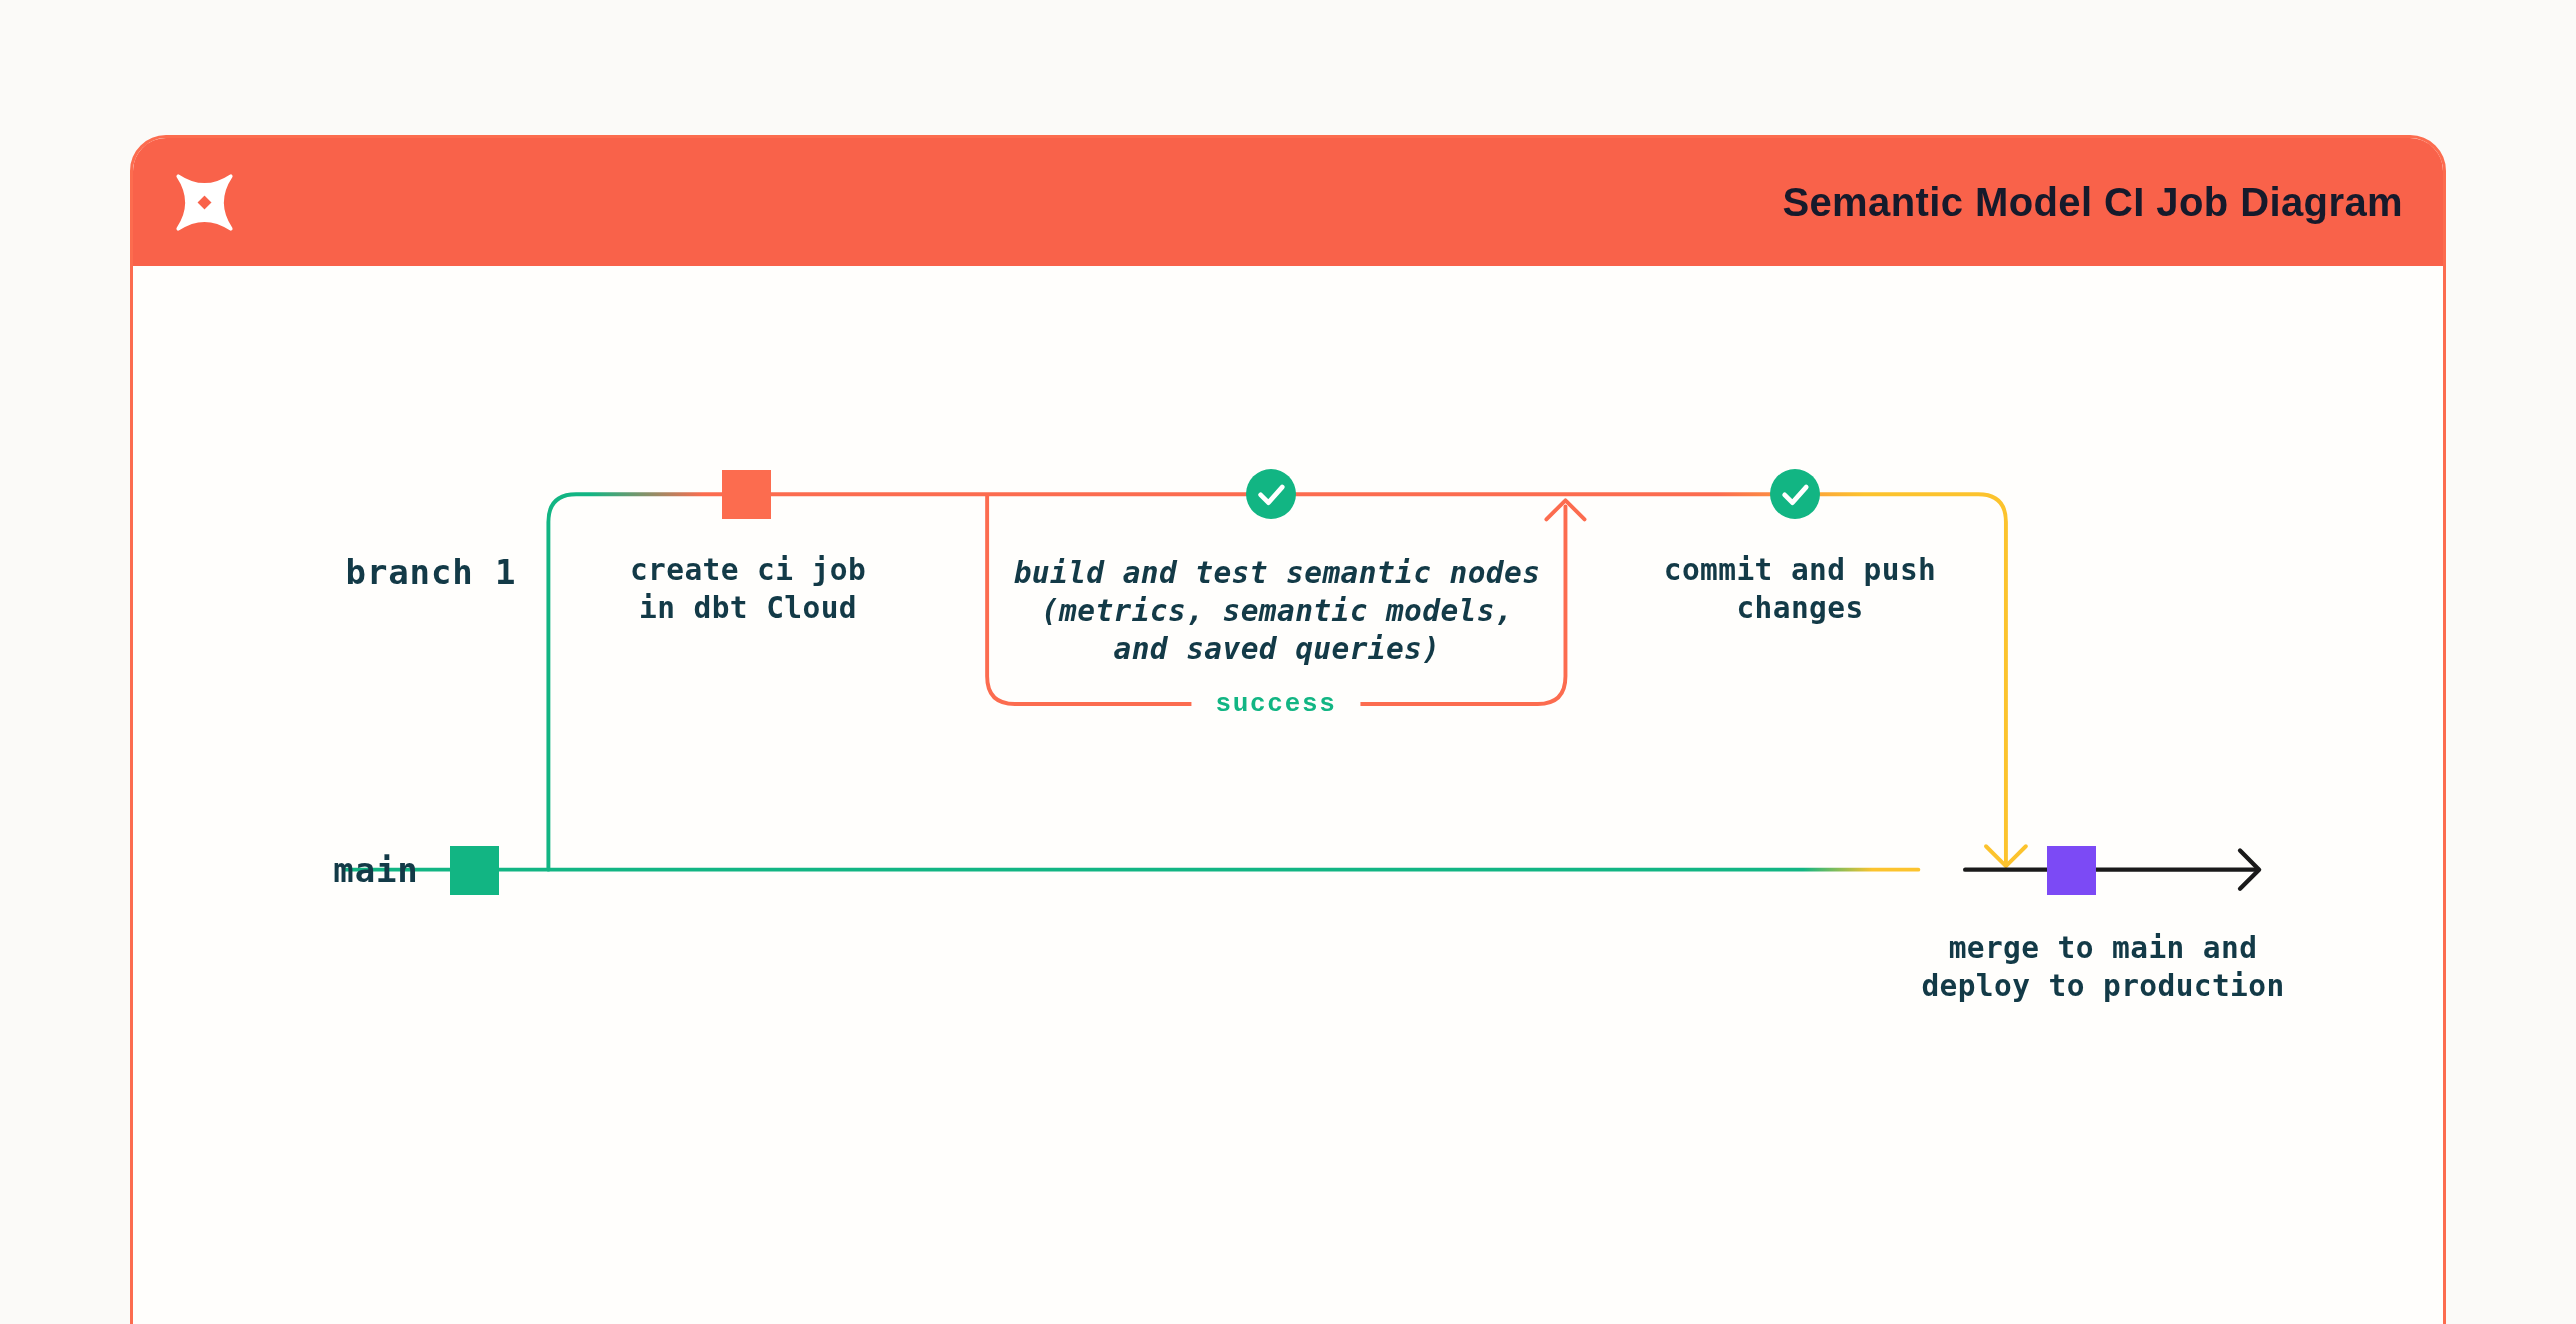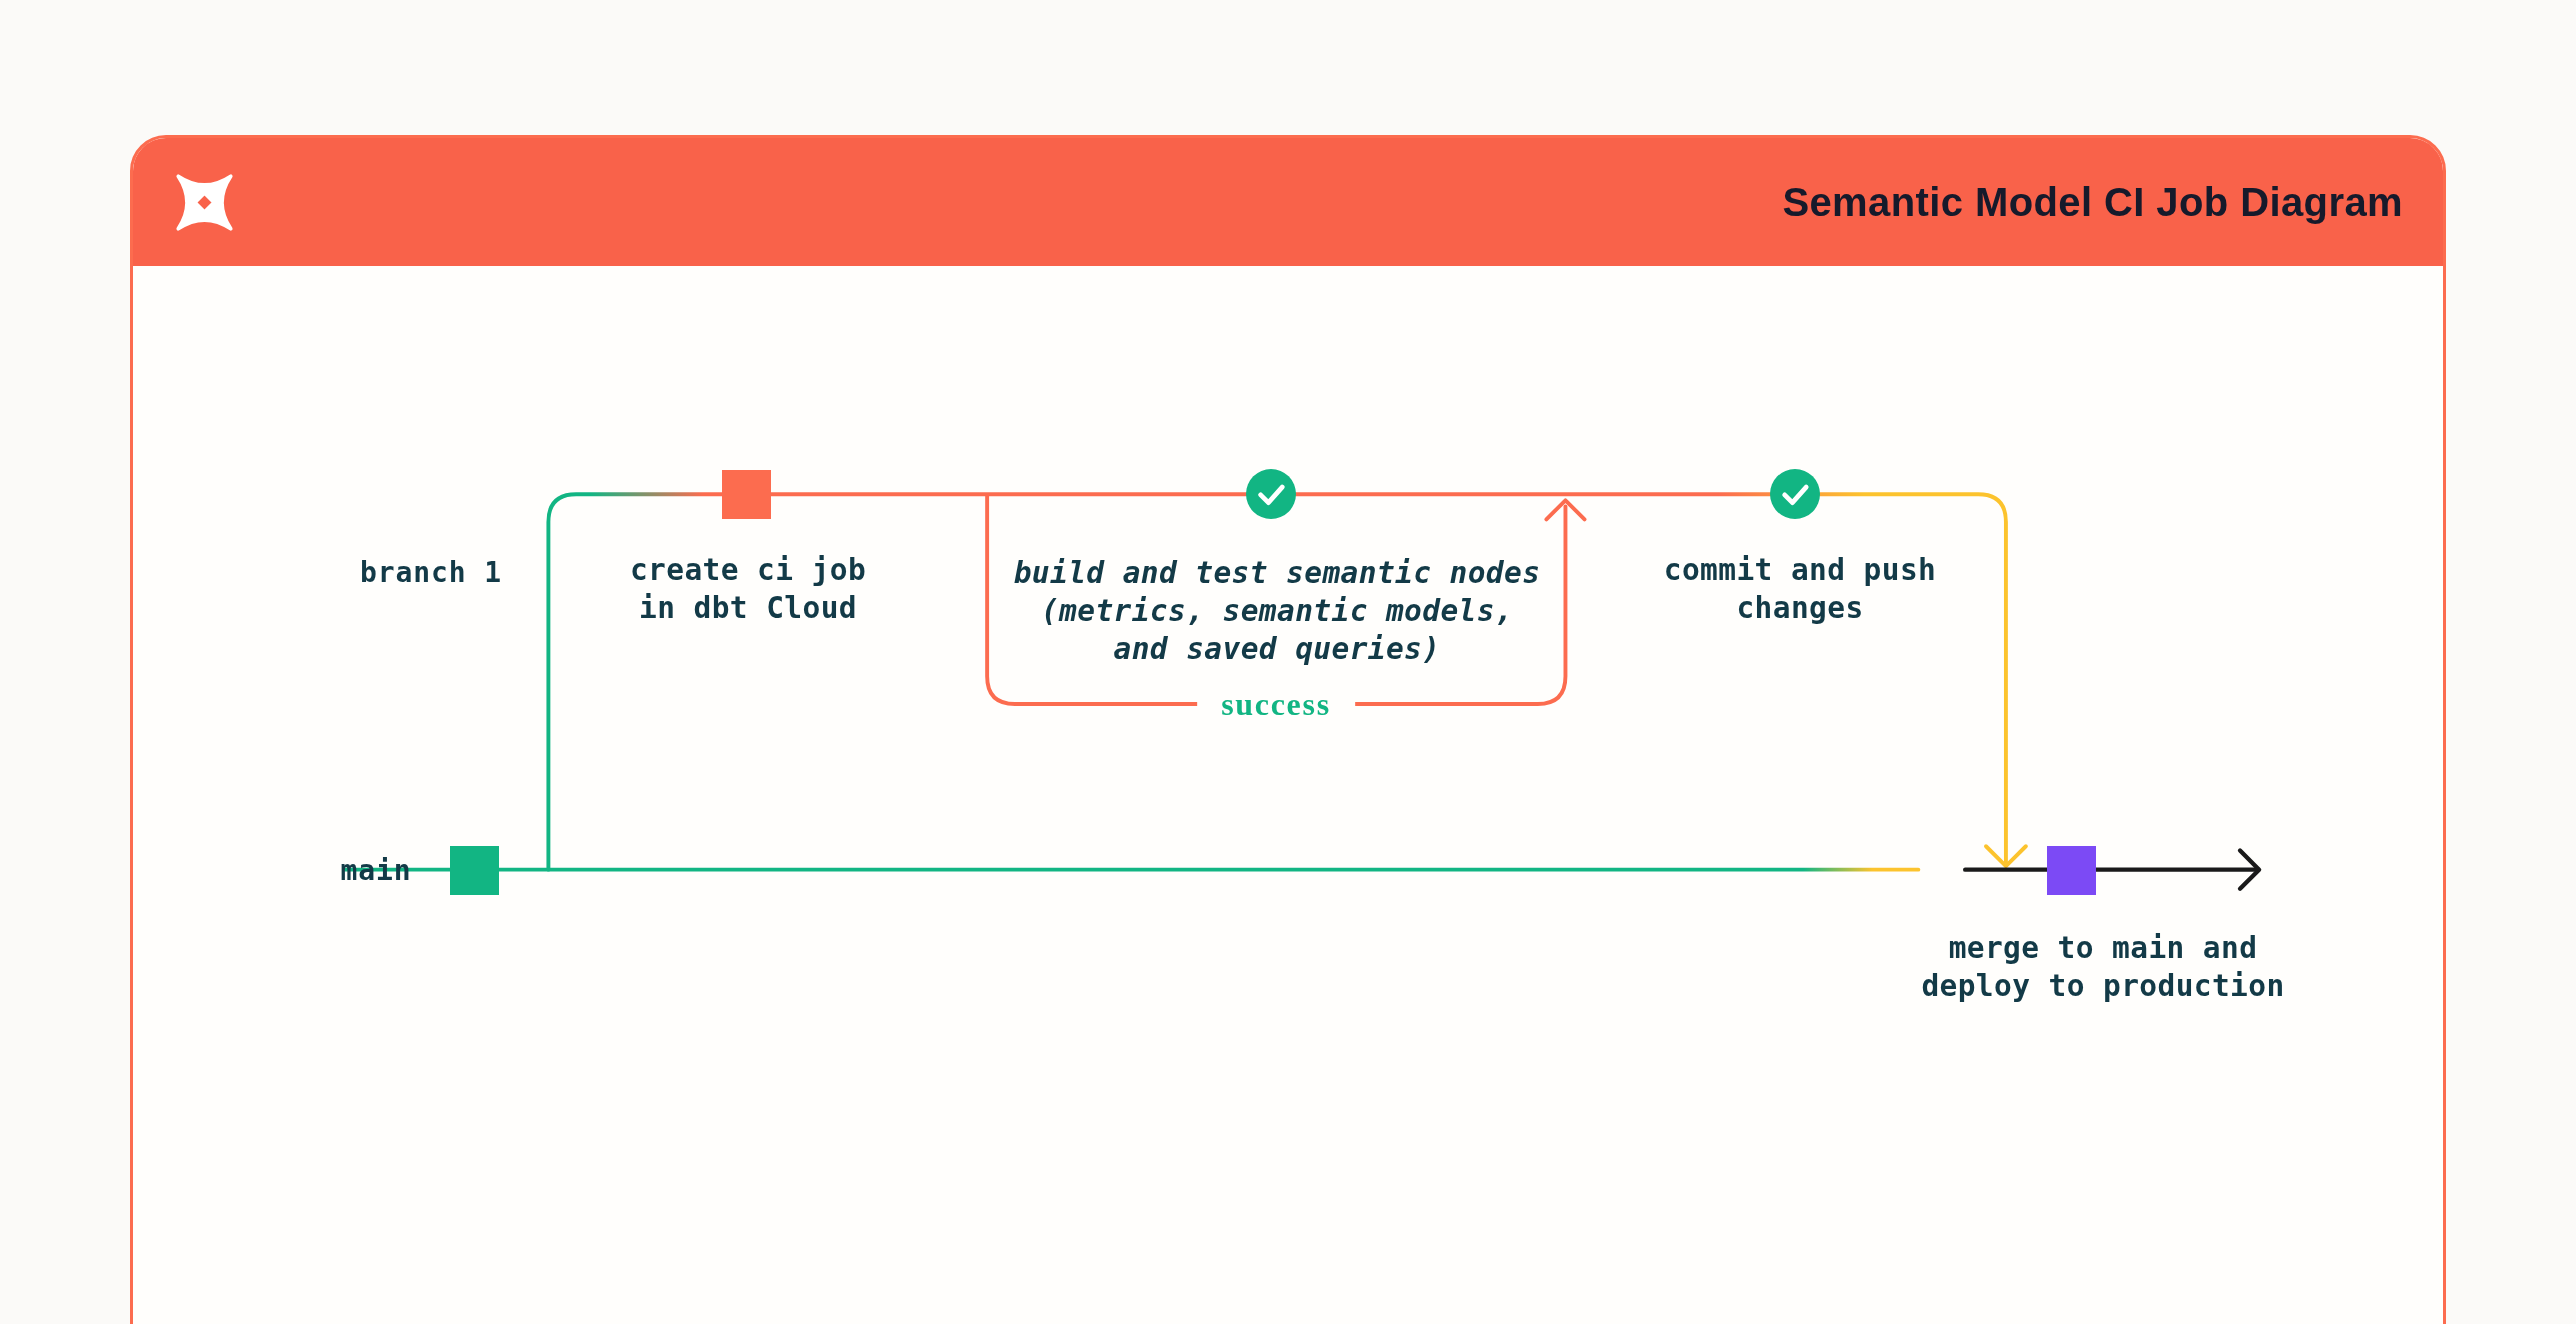--- a/index.html
+++ b/index.html
@@ -32,24 +32,24 @@
   .node{position:absolute;width:49px;height:49px;z-index:3;}
   .sq-orange{background:var(--line_orange);}
   .sq-green{background:var(--green);}
   .sq-purple{background:var(--purple);}
   .check{position:absolute;width:50px;height:50px;border-radius:50%;
          background:var(--green);z-index:3;display:flex;align-items:center;justify-content:center;}
 
   
   .lbl{position:absolute;transform:translate(-50%,-50%);text-align:center;
        white-space:pre-line;color:var(--ink);font-weight:bold;z-index:4;}
-  .lane{font-size:28px;letter-spacing:0.9px;}
+  .lane{font-size:34px;letter-spacing:0.9px;}
   .step{font-size:29.5px;line-height:38px;letter-spacing:0.4px;}
-  .success{font-family:Liberation Serif, serif;
-       font-size:32px;letter-spacing:1.7px;color:var(--green);
+  .success{font-family:Liberation Mono, monospace;
+       font-size:26px;letter-spacing:1.7px;color:var(--green);
        background:var(--card_bg);padding:0 24px;z-index:4;text-align:right;}
 </style>
 </head>
 <body>
 
 <div id="stage">
 
   <div class="card">
     <div class="card-header">
       <svg class="logo" viewBox="0 0 100 100">

